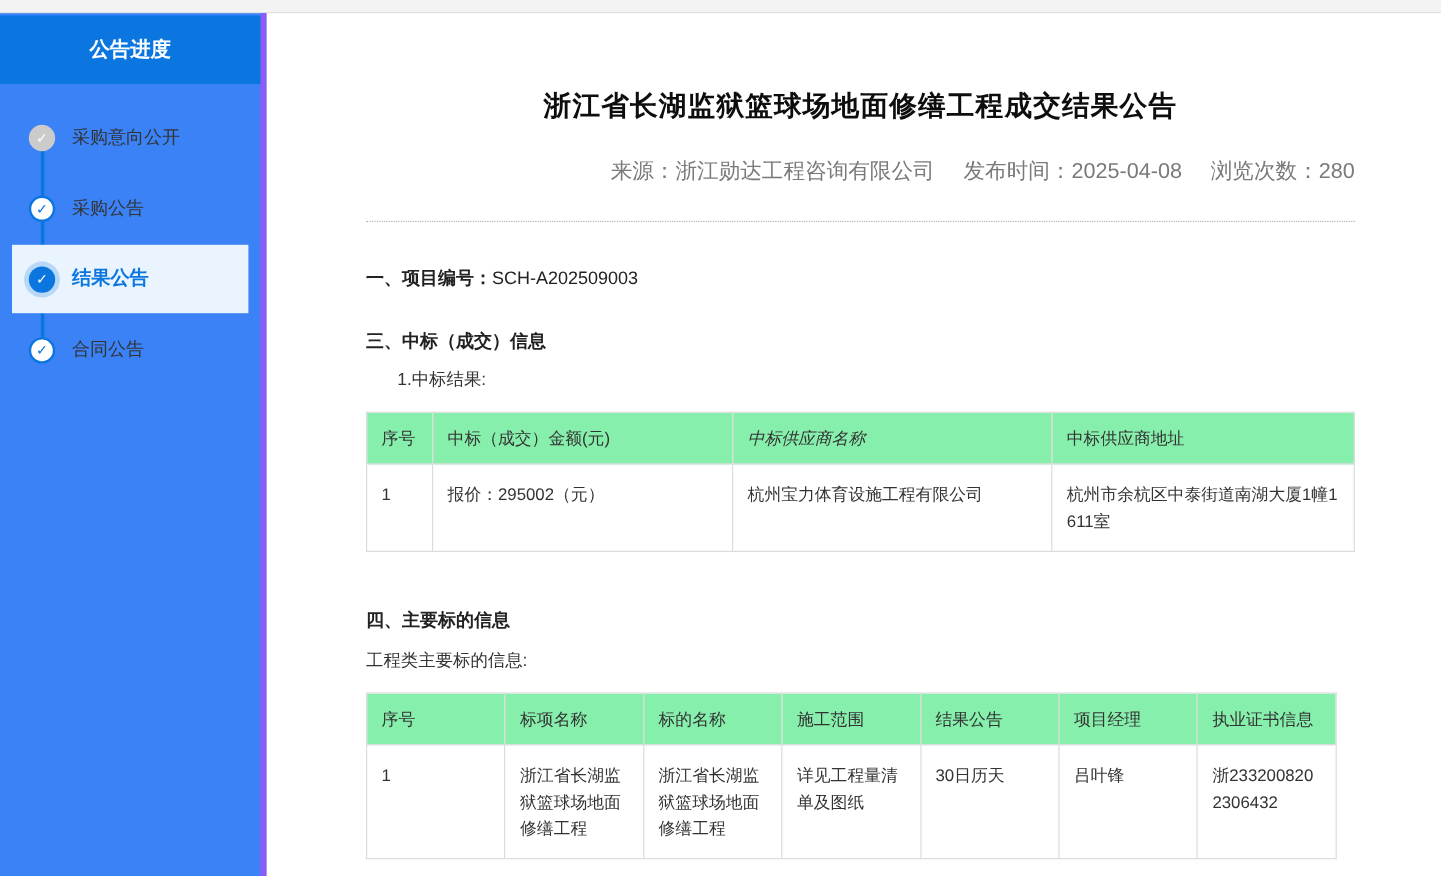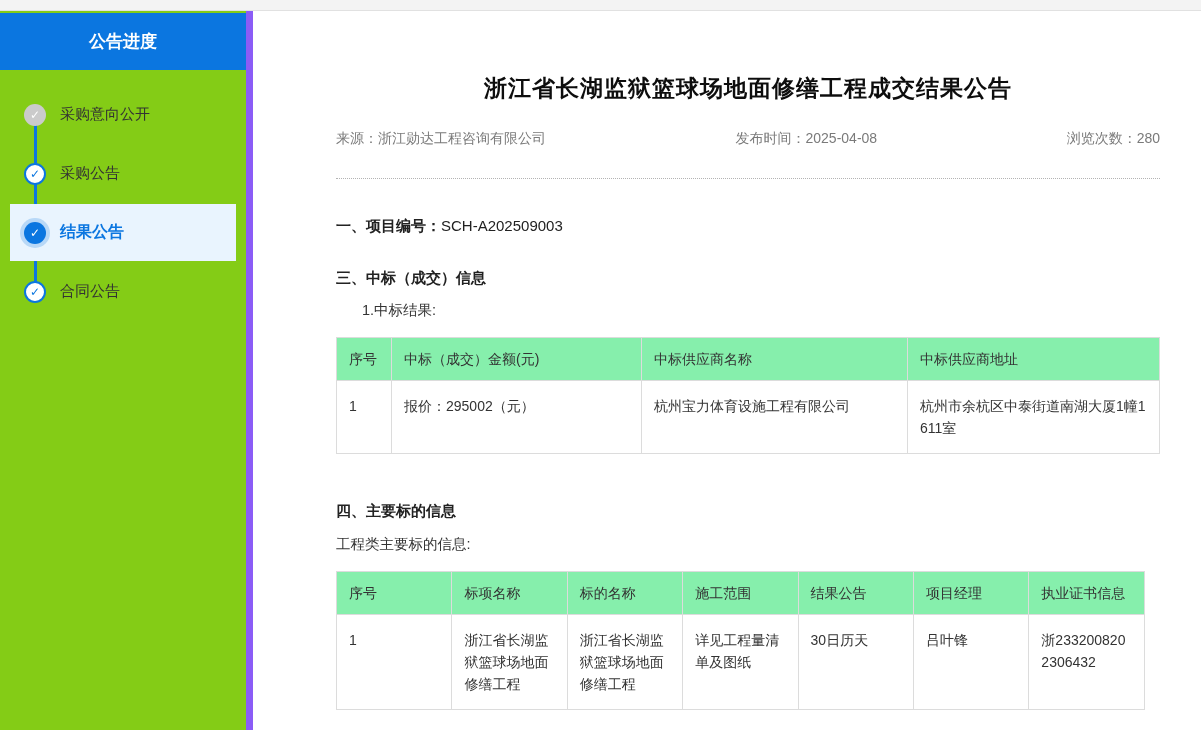--- a/index.html
+++ b/index.html
@@ -4,62 +4,62 @@
 <style>
   * { margin:0; padding:0; box-sizing:border-box; }
   html,body { width:1201px; height:731px; background:#fff;
     font-family:"Liberation Sans","DejaVu Sans",sans-serif; color:#333; overflow:hidden; }
 
   .top-strip { height:11px; background:#f3f3f3; border-bottom:1px solid #e1e1e1; }
 
   .layout { display:flex; height:719px; }
 
   
-  .sidebar { width:253px; border-right:7px solid #8b5cf6; background:#84cc16; flex:0 0 auto; }
+  .sidebar { width:222px; border-right:5px solid #8b5cf6; background:#3b82f6; flex:0 0 auto; }
   .sidebar-header { margin-top:2px; height:57px; background:#0b76e0; color:#fff;
     font-size:17px; font-weight:bold; display:flex; align-items:center; justify-content:center; }
   .steps { position:relative; margin:16px 10px 0 10px; }
   .connector { position:absolute; left:23.5px; top:28px; height:178px; width:3px; background:#0b76e0; }
   .step { position:relative; height:57px; margin-bottom:2px; display:flex; align-items:center;
     padding-left:14px; gap:14px; cursor:pointer; }
   .step.active { background:#e9f4fe; }
   .circle { position:relative; z-index:2; width:22px; height:22px; border-radius:50%; flex:0 0 auto;
     display:flex; align-items:center; justify-content:center; font-size:12px; font-weight:bold; }
   .circle.gray { background:#cbcbcb; color:#fff; }
   .circle.outline { background:#fff; border:2px solid #0b76e0; color:#0b76e0; }
   .circle.filled { background:#0b76e0; color:#fff; box-shadow:0 0 0 4px rgba(11,118,224,0.22); }
   .step-label { font-size:15px; color:#333; }
   .step.active .step-label { color:#0b76e0; font-weight:bold; font-size:16px; }
 
   
   .main { flex:1; position:relative; padding:62px 88px 0 83px; }
   .right-edge { position:absolute; right:3px; top:0; bottom:0; width:1px; background:#ddd; }
 
   .article-title { text-align:center; font-size:23px; font-weight:bold; color:#0d0d0d; letter-spacing:1px; }
-  .meta { margin-top:26px; display:flex; justify-content:space-between; 
-    font-size:14px; color:#7a7a7a; }
+  .meta { margin-top:26px; display:flex; justify-content:flex-end; gap:24px;
+    font-size:18px; color:#7a7a7a; }
   .divider { margin-top:30px; border-top:1px dotted #b3b3b3; height:0; }
 
   .sec { font-size:15px; color:#222; }
   .sec-1 { margin-top:38px; }
   .sec-2 { margin-top:33px; }
   .sec-h { margin-top:33px; font-weight:bold; }
   .sec-h4 { margin-top:48px; font-weight:bold; }
   .sec b { font-weight:bold; }
   .sub-line { margin-top:13px; padding-left:26px; font-size:14.5px; color:#333; }
   .sub-line2 { margin-top:14px; font-size:14.5px; color:#333; }
 
   table { border-collapse:collapse; table-layout:fixed; width:808px; margin-top:17px;
     font-size:14px; color:#333; }
   th, td { border:1px solid #dcdcdc; text-align:left; vertical-align:top; word-break:break-all; }
   th { background:#86efac; font-weight:normal; padding:11px 12px; line-height:20px; }
   td { padding:14px 12px; line-height:22px; }
   .t1 td { height:72px; }
   .t2 td { height:95px; }
-  .t1 .c0 { width:55px; } .t1 .c1 { width:250px; } .t1 .c2 { width:266px; } .t1 .c3 { width:252px; }
+  .t1 .c0 { width:55px; } .t1 .c1 { width:250px; } .t1 .c2 { width:266px;font-style:italic; } .t1 .c3 { width:252px; }
   .t2 col { width:115.4px; }
 </style>
 </head>
 <body>
 
 <div class="top-strip"></div>
 
 <div class="layout">
 
   <div class="sidebar">

